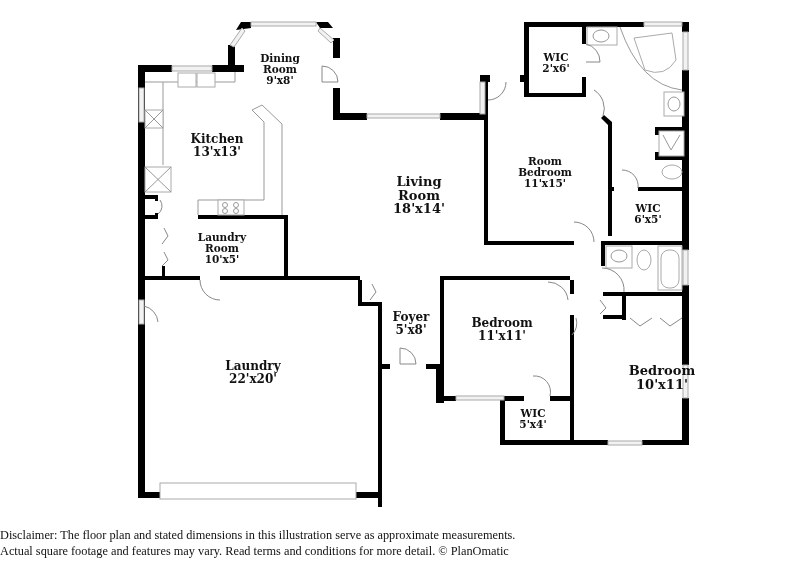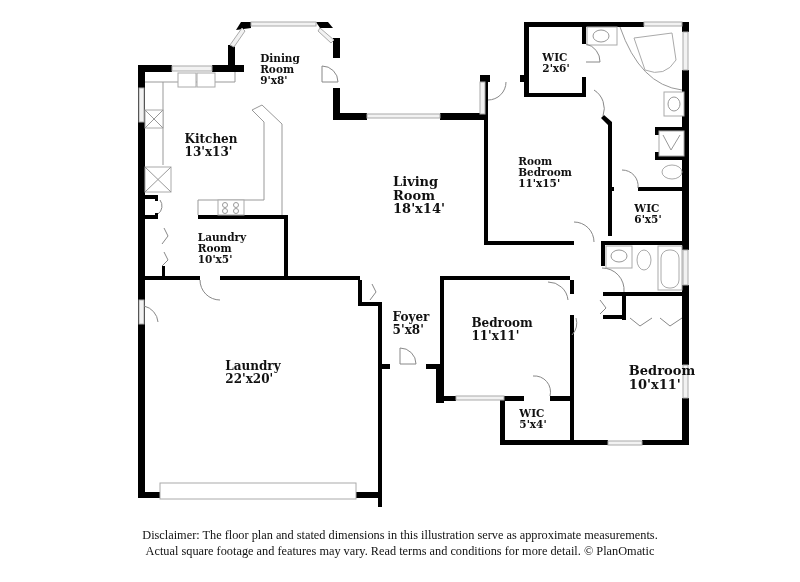--- a/index.html
+++ b/index.html
@@ -3,27 +3,27 @@
 <meta charset="utf-8">
 <style>
   html, body { margin:0; padding:0; background:#ffffff; }
   body { width:800px; height:582px; position:relative; overflow:hidden; font-family:"DejaVu Serif", serif; }
   #plan { position:absolute; left:0; top:0; width:800px; height:520px; }
   .wall { fill:#000; }
   .thin { stroke:#999; stroke-width:1; fill:none; }
   .win { fill:#f2f2f2; stroke:#aaa; stroke-width:1; }
   .fix { fill:#fff; stroke:#aaa; stroke-width:1; }
   .door { fill:none; stroke:#888; stroke-width:1; }
-  .lbl { position:absolute; text-align:left; font-family:"DejaVu Serif", serif; font-weight:bold; color:#111; line-height:1.05; transform:translateX(-50%); white-space:nowrap; }
+  .lbl { position:absolute; text-align:center; font-family:"DejaVu Serif", serif; font-weight:bold; color:#111; line-height:1.05; transform:translateX(-50%); white-space:nowrap; }
   .lbl .n { display:block; }
   .lbl .d { display:block; }
   .sm { font-size:10.5px; }
   .md { font-size:12px; }
   .lg { font-size:13px;margin-left:36px; }
-  #disclaimer { position:absolute; left:0; top:527px; width:800px; text-align:center; font-family:"Liberation Serif", serif; font-size:12.3px; color:#111; line-height:16px; }
+  #disclaimer { position:absolute; left:0; top:527px; width:800px; font-family:"Liberation Serif", serif; font-size:12.3px; color:#111; line-height:16px; }
 </style>
 </head>
 <body>
 
 <svg id="plan" viewBox="0 0 800 520" xmlns="http://www.w3.org/2000/svg">
 
   <g>
 
     <rect class="wall" x="138" y="65" width="7" height="432"></rect>
     <rect class="wall" x="138" y="65" width="34" height="7"></rect>
@@ -182,21 +182,21 @@
     <path class="door" d="M160,200 A10,10 0 0 1 158,214"></path>
   </g>
 </svg>
 
 <div class="lbl sm" style="left:280px; top:53px;">
   <span class="n">Dining</span>
   <span class="n">Room</span>
   <span class="d">9'x8'</span>
 </div>
 
-<div class="lbl md" style="left:211px; top:133px;">
+<div class="lbl md" style="left:217px; top:133px;">
   <span class="n">Kitchen</span>
   <span class="d">13'x13'</span>
 </div>
 
 <div class="lbl lg" style="left:383px; top:175px;">
   <span class="n">Living</span>
   <span class="n">Room</span>
   <span class="d">18'x14'</span>
 </div>
 

